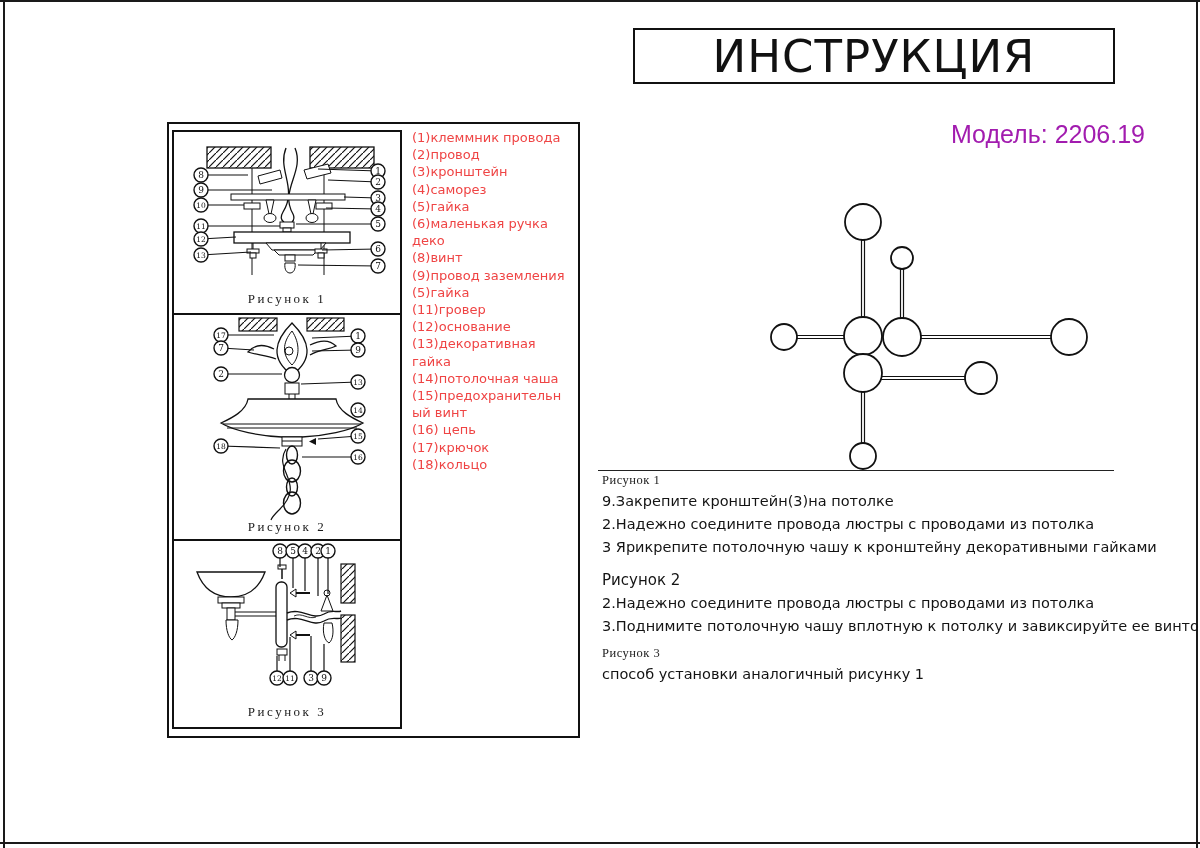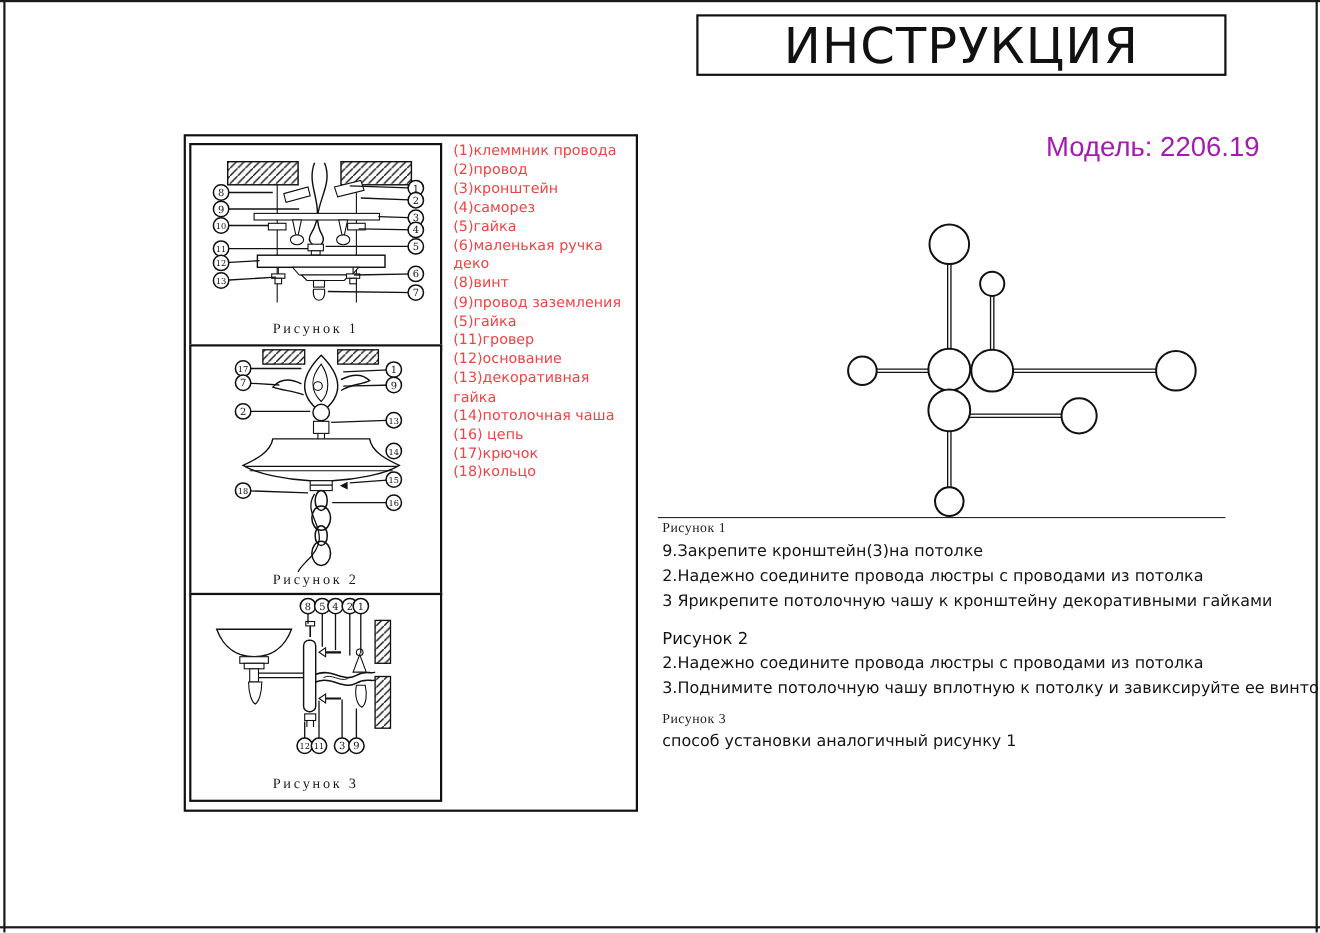--- a/index.html
+++ b/index.html
@@ -1,20 +1,20 @@
 <!DOCTYPE html>
 <html><head>
 <meta charset="utf-8">
 <style>
   html,body{margin:0;padding:0;background:#fff}
   .page{position:relative;width:1200px;height:848px;background:#fff;overflow:hidden;
         font-family:"DejaVu Sans",sans-serif;color:#1a1a1a}
   .bline{position:absolute;background:#1a1a1a}
 
-  .title-box{position:absolute;left:633px;top:13px;width:482px;height:56px;box-sizing:border-box;
+  .title-box{position:absolute;left:633px;top:28px;width:482px;height:56px;box-sizing:border-box;
              border:2px solid #111;display:flex;align-items:center;justify-content:center}
   .title-text{font-size:45px;letter-spacing:1px;color:#111;white-space:nowrap}
 
   .model{position:absolute;top:120px;right:55px;font-family:Liberation Sans, sans-serif;
          font-size:25px;color:#a21caf;white-space:nowrap}
 
   .outer-box{position:absolute;left:167px;top:122px;width:413px;height:616px;box-sizing:border-box;
              border:2px solid #111}
   .figbox{position:absolute;left:172px;width:226px;box-sizing:content-box;border:2px solid #111;background:#fff}
   .figbox svg{display:block}
@@ -326,20 +326,21 @@
       <div>(4)саморез</div>
       <div>(5)гайка</div>
       <div>(6)маленькая ручка деко</div>
       <div>(8)винт</div>
       <div>(9)провод заземления</div>
       <div>(5)гайка</div>
       <div>(11)гровер</div>
       <div>(12)основание</div>
       <div>(13)декоративная гайка</div>
       <div>(14)потолочная чаша</div>
+      <div>(15)предохранительный винт</div>
       <div>(16) цепь</div>
       <div>(17)крючок</div>
       <div>(18)кольцо</div>
     </div>
 
   <svg class="chand" width="360" height="290" viewBox="0 0 360 290">
     <g>
       <line x1="123" y1="38" x2="123" y2="152" stroke="#111" stroke-width="4.2"></line>
       <line x1="123" y1="38" x2="123" y2="152" stroke="#fff" stroke-width="1.8"></line>
       <line x1="162" y1="74" x2="162" y2="152" stroke="#111" stroke-width="4.2"></line>

